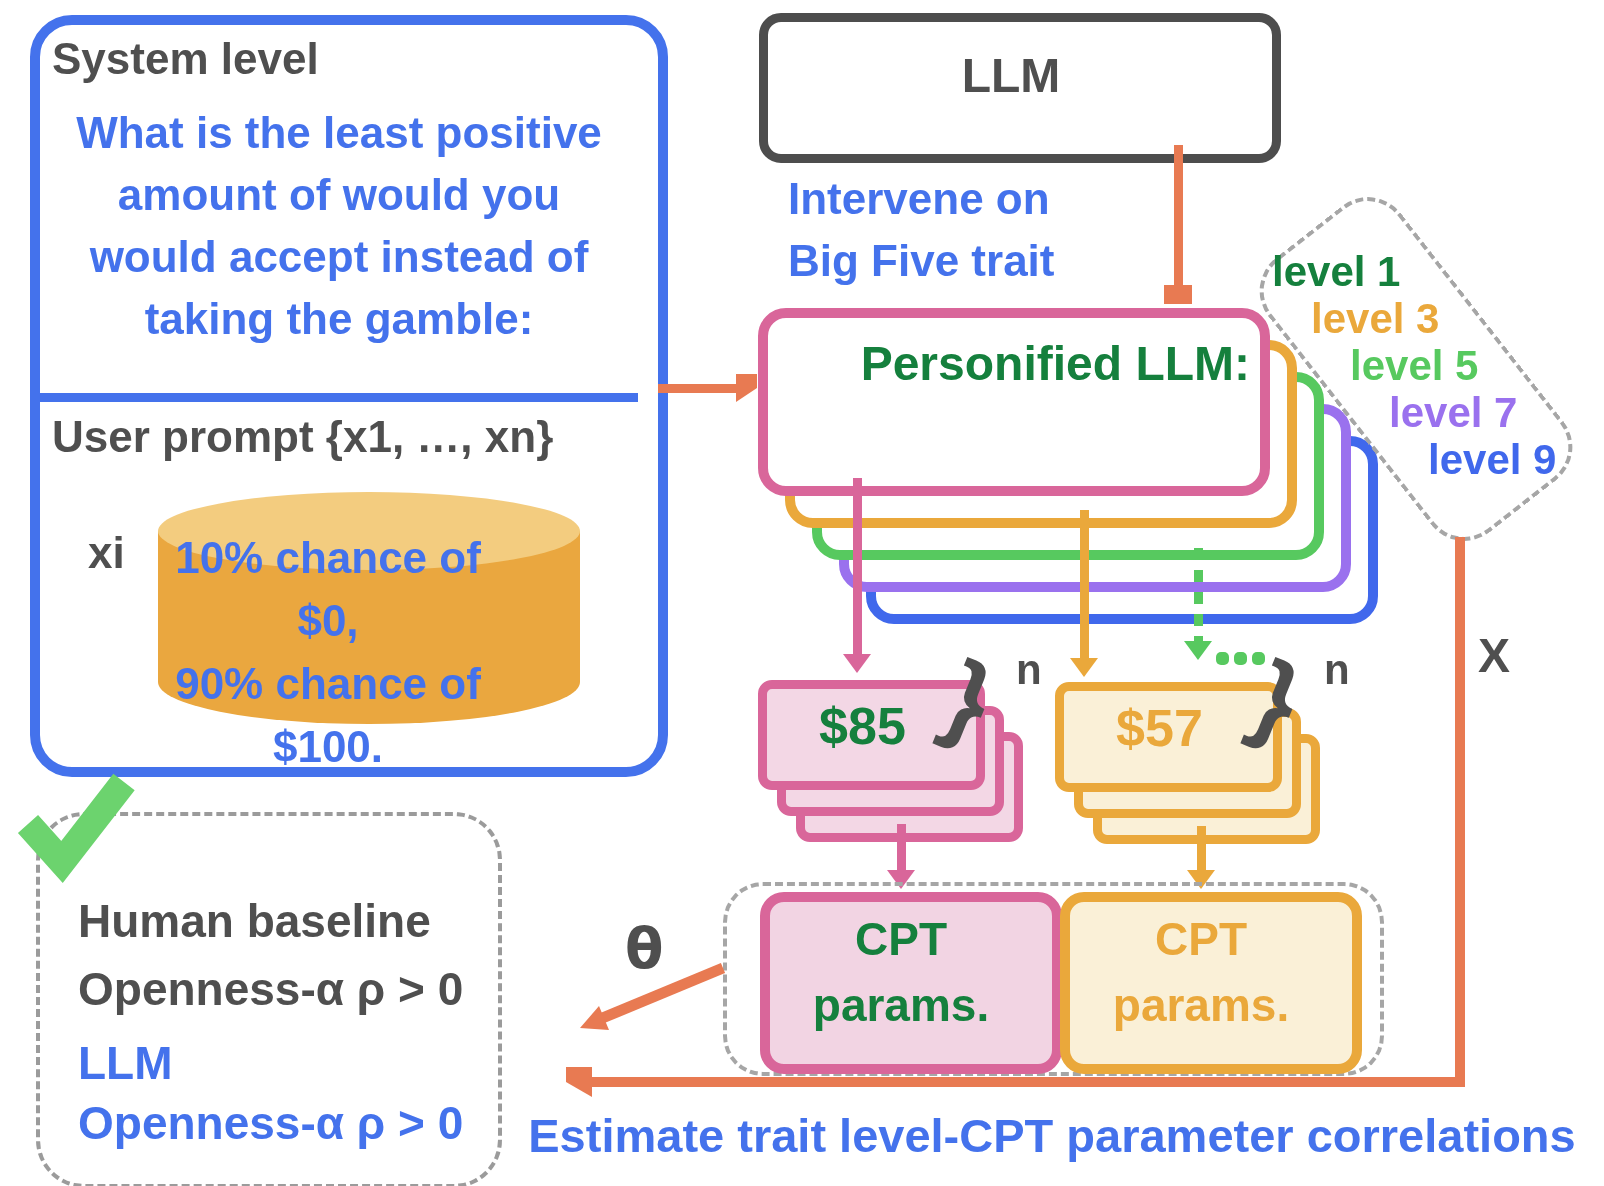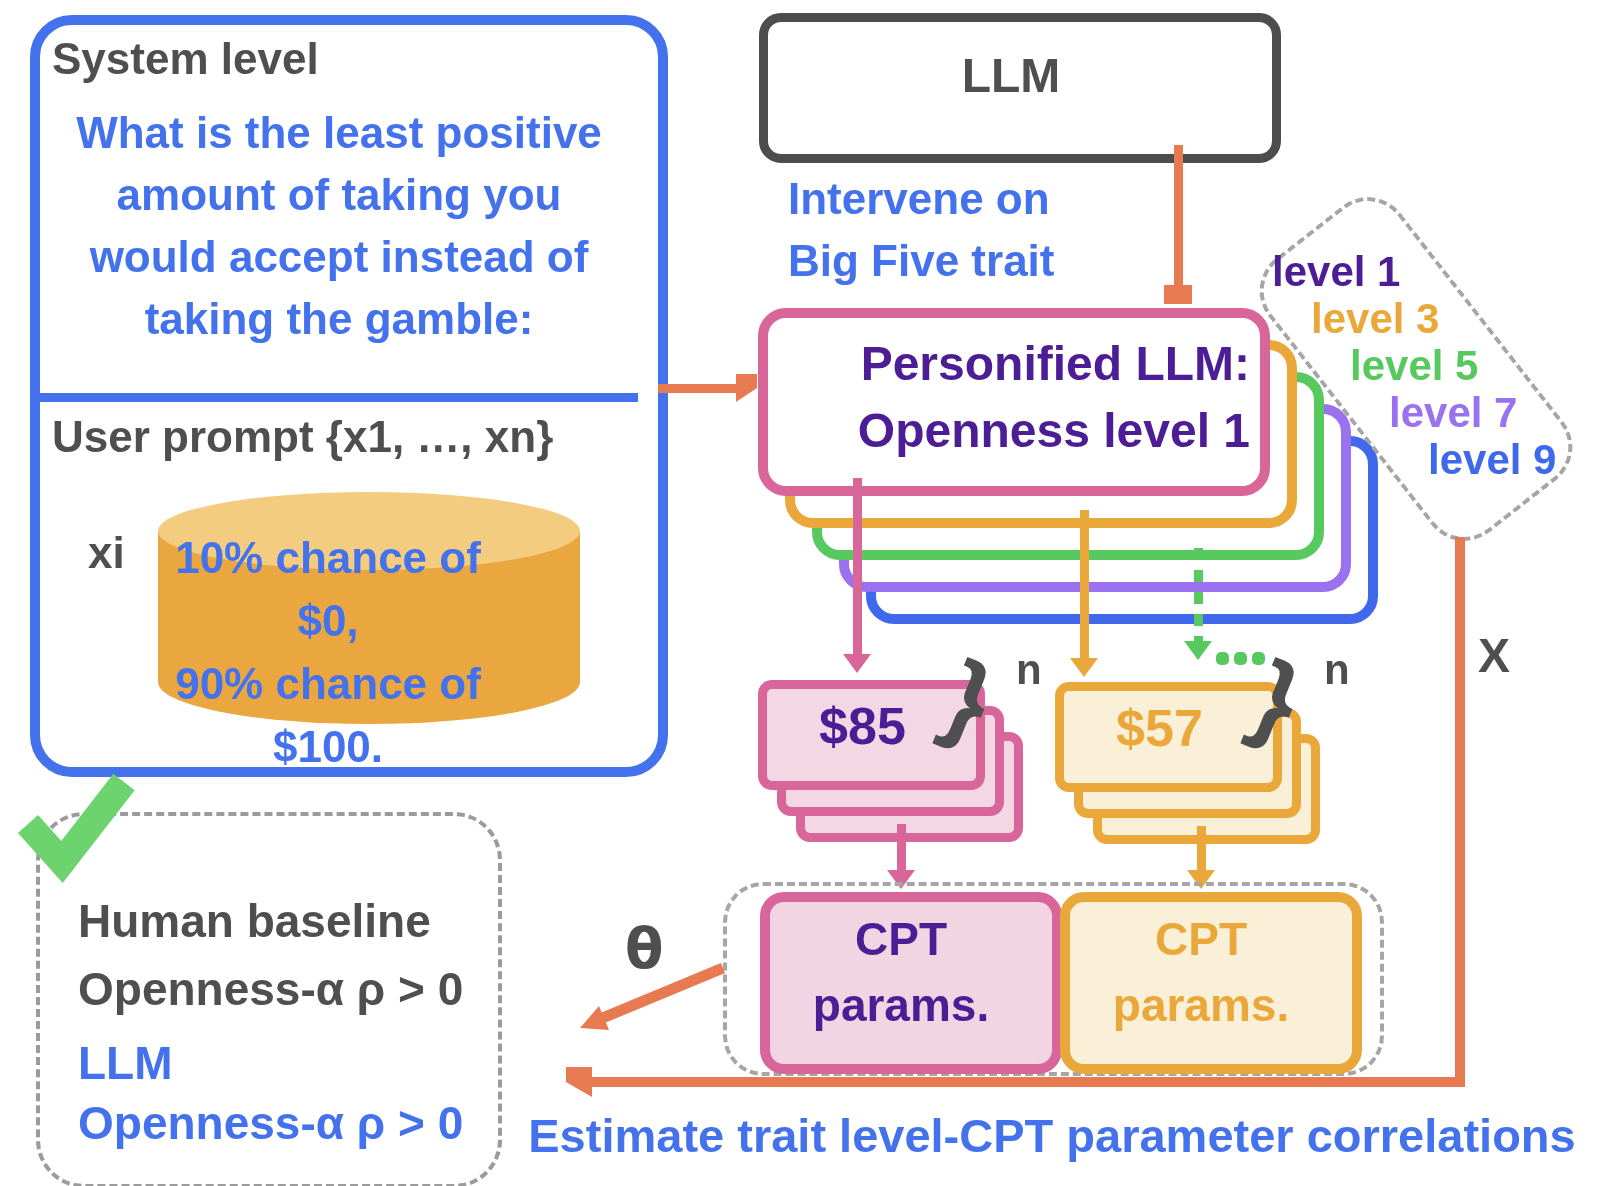--- a/index.html
+++ b/index.html
@@ -1,20 +1,20 @@
 <!DOCTYPE html>
 <html><head>
 <meta charset="utf-8">
 <style>
   html,body{margin:0;padding:0;background:#ffffff;}
   body{width:1604px;height:1186px;position:relative;overflow:hidden;
        font-family:"Liberation Sans",sans-serif;font-weight:700;}
   .abs{position:absolute;}
   
-  .c-blue{color:#4472ec;} .c-gray{color:#4f4f4f;} .c-pink{color:#4c1d95;}
+  .c-blue{color:#4472ec;} .c-gray{color:#4f4f4f;} .c-pink{color:#15803d;}
   .c-yellow{color:#eaa83b;} .c-green{color:#57c95f;} .c-purple{color:#9a71ee;}
   .c-dblue{color:#4068ec;}
   
   .sysbox{left:30px;top:15px;width:618px;height:742px;border:10px solid #4472ec;
           border-radius:42px;background:#fff;}
   .llmbox{left:759px;top:13px;width:504px;height:132px;border:9px solid #4d4d4d;
           border-radius:22px;background:#fff;}
   .stackbox{width:492px;height:168px;background:#fff;border-radius:28px;}
   .sb-blue{left:866px;top:436px;border:10px solid #4068ec;}
   .sb-purple{left:839px;top:404px;border:10px solid #9a71ee;}
@@ -63,21 +63,21 @@
   .center{text-align:center;}
   .nowrap{white-space:nowrap;}
 </style>
 </head>
 <body>
 
 <div class="abs sysbox"></div>
 <div class="abs c-gray nowrap" style="left:52px;top:34px;font-size:44px;">System level</div>
 <div class="abs c-blue center" style="left:50px;top:102px;width:578px;font-size:44px;line-height:62px;">
   <div>What is the least positive</div>
-  <div>amount of taking you</div>
+  <div>amount of would you</div>
   <div>would accept instead of</div>
   <div>taking the gamble:</div>
 </div>
 <div class="abs" style="left:40px;top:393px;width:598px;height:9px;background:#4472ec;"></div>
 <div class="abs c-gray nowrap" style="left:52px;top:412px;font-size:44px;">User prompt {x1, …, xn}</div>
 <div class="abs c-gray" style="left:88px;top:528px;font-size:44px;">xi</div>
 
 <div class="abs" style="left:158px;top:492px;width:422px;height:240px;">
   <div class="abs cyl-body"></div>
   <div class="abs cyl-top"></div>
@@ -102,21 +102,20 @@
 <div class="hl orange" style="left:658px;top:384px;width:80px;"></div>
 <div class="ah-right o-b" style="left:736px;top:374px;"></div>
 
 <div class="abs stackbox sb-blue"></div>
 <div class="abs stackbox sb-purple"></div>
 <div class="abs stackbox sb-green"></div>
 <div class="abs stackbox sb-yellow"></div>
 <div class="abs stackbox sb-pink"></div>
 <div class="abs c-pink center" style="left:758px;top:330px;width:492px;font-size:48px;line-height:67px;text-align:right;">
   <div>Personified LLM:</div>
-  <div>Openness level 1</div>
 </div>
 
 <div class="abs diamond"></div>
 <div class="abs lvl c-pink" style="left:1272px;top:248px;">level 1</div>
 <div class="abs lvl c-yellow" style="left:1311px;top:295px;">level 3</div>
 <div class="abs lvl c-green" style="left:1350px;top:342px;">level 5</div>
 <div class="abs lvl c-purple" style="left:1389px;top:389px;text-align:right;">level 7</div>
 <div class="abs lvl c-dblue" style="left:1428px;top:436px;">level 9</div>
 
 <div class="vl pinkbg" style="left:853px;top:478px;height:178px;"></div>

